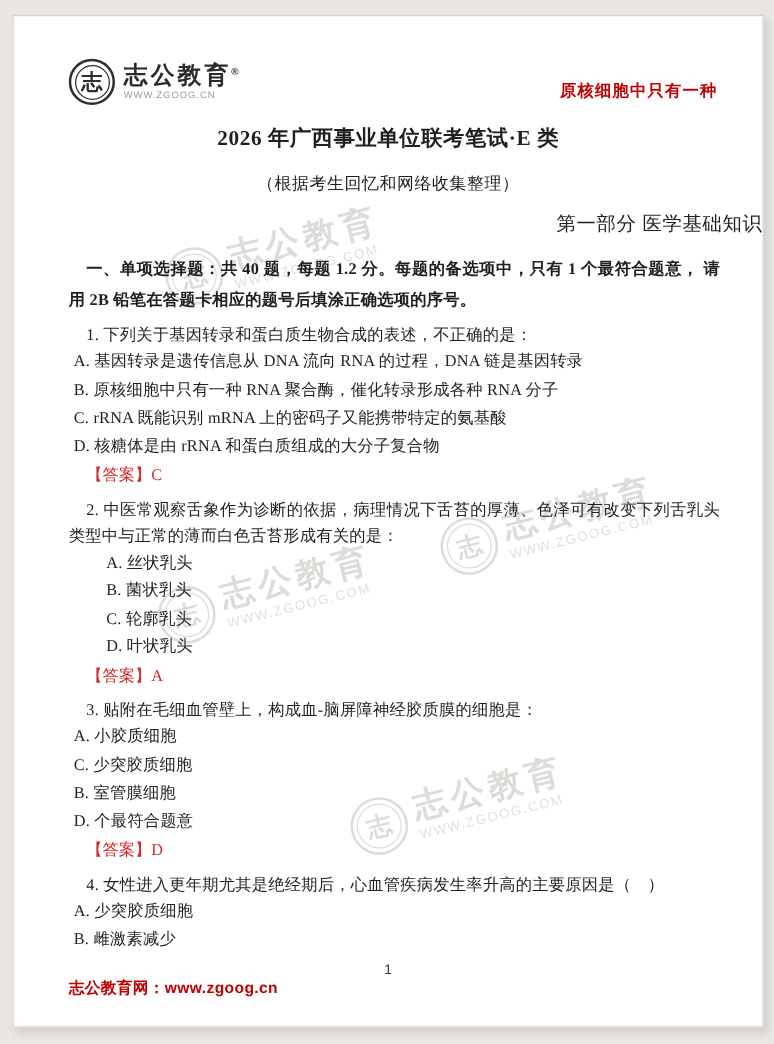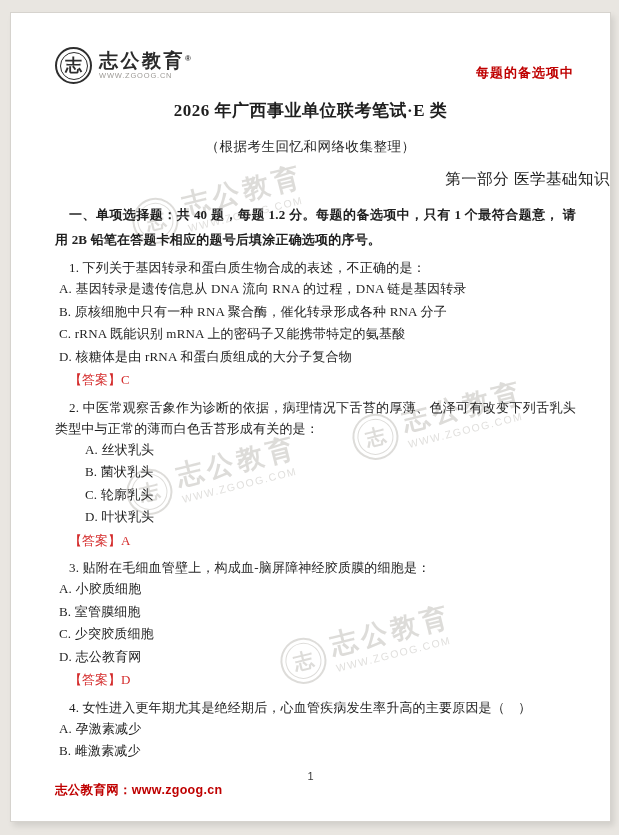--- a/index.html
+++ b/index.html
@@ -171,21 +171,21 @@
     <div class="header">
       <div class="logo">
         <div class="logo-circle">
           <div class="logo-circle-inner">志</div>
         </div>
         <div class="logo-text-col">
           <div class="logo-name"><span>志公教育</span><sup>®</sup></div>
           <div class="logo-site">WWW.ZGOOG.CN</div>
         </div>
       </div>
-      <div class="slogan">每题的备选项中</div>
+      <div class="slogan">原核细胞中只有一种</div>
     </div>
 
     <div class="title">2026 年广西事业单位联考笔试·E 类</div>
     <div class="subtitle">（根据考生回忆和网络收集整理）</div>
     <div class="section-heading">第一部分 医学基础知识</div>
 
     <div class="body-text">
       <p class="instructions">一、单项选择题：共 40 题，每题 1.2 分。每题的备选项中，只有 1 个最符合题意， 请用 2B 铅笔在答题卡相应的题号后填涂正确选项的序号。</p>
       <div id="questions">
           <div class="question">
@@ -200,28 +200,28 @@
             <p class="q-text">2. 中医常观察舌象作为诊断的依据，病理情况下舌苔的厚薄、色泽可有改变下列舌乳头类型中与正常的薄而白色舌苔形成有关的是：</p>
             <p class="option indented">A. 丝状乳头</p>
             <p class="option indented">B. 菌状乳头</p>
             <p class="option indented">C. 轮廓乳头</p>
             <p class="option indented">D. 叶状乳头</p>
             <p class="answer">【答案】A</p>
           </div>
           <div class="question">
             <p class="q-text">3. 贴附在毛细血管壁上，构成血-脑屏障神经胶质膜的细胞是：</p>
             <p class="option">A. 小胶质细胞</p>
+            <p class="option">C. 少突胶质细胞</p>
             <p class="option">B. 室管膜细胞</p>
-            <p class="option">C. 少突胶质细胞</p>
-            <p class="option">D. 志公教育网</p>
+            <p class="option">D. 个最符合题意</p>
             <p class="answer">【答案】D</p>
           </div>
           <div class="question">
             <p class="q-text">4. 女性进入更年期尤其是绝经期后，心血管疾病发生率升高的主要原因是（　）</p>
-            <p class="option">A. 孕激素减少</p>
+            <p class="option">A. 少突胶质细胞</p>
             <p class="option">B. 雌激素减少</p>
           </div>
         </div>
     </div>
   </div>
 
   <div class="footer-site">志公教育网：www.zgoog.cn</div>
   <div class="footer-page">1</div>
 </div>
 

